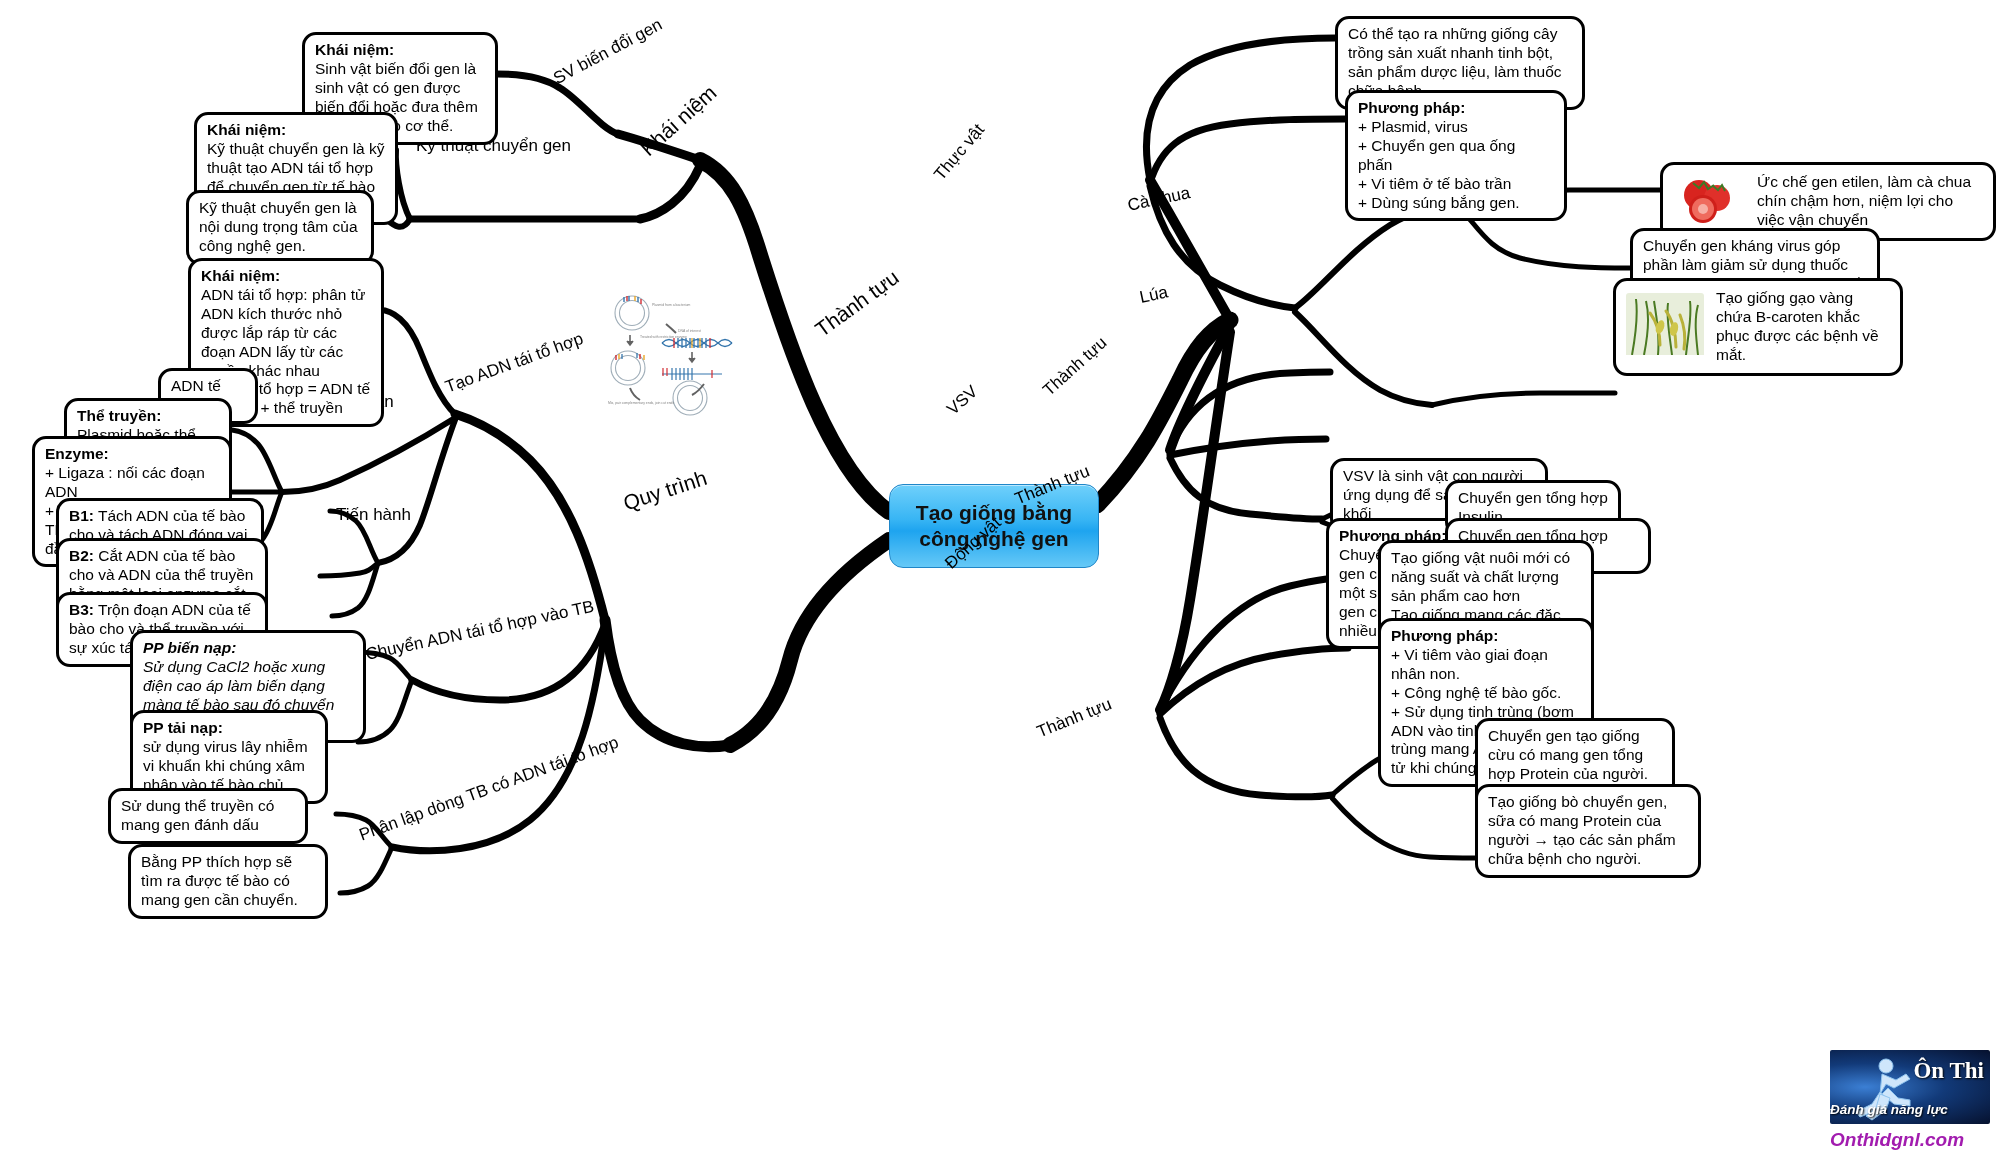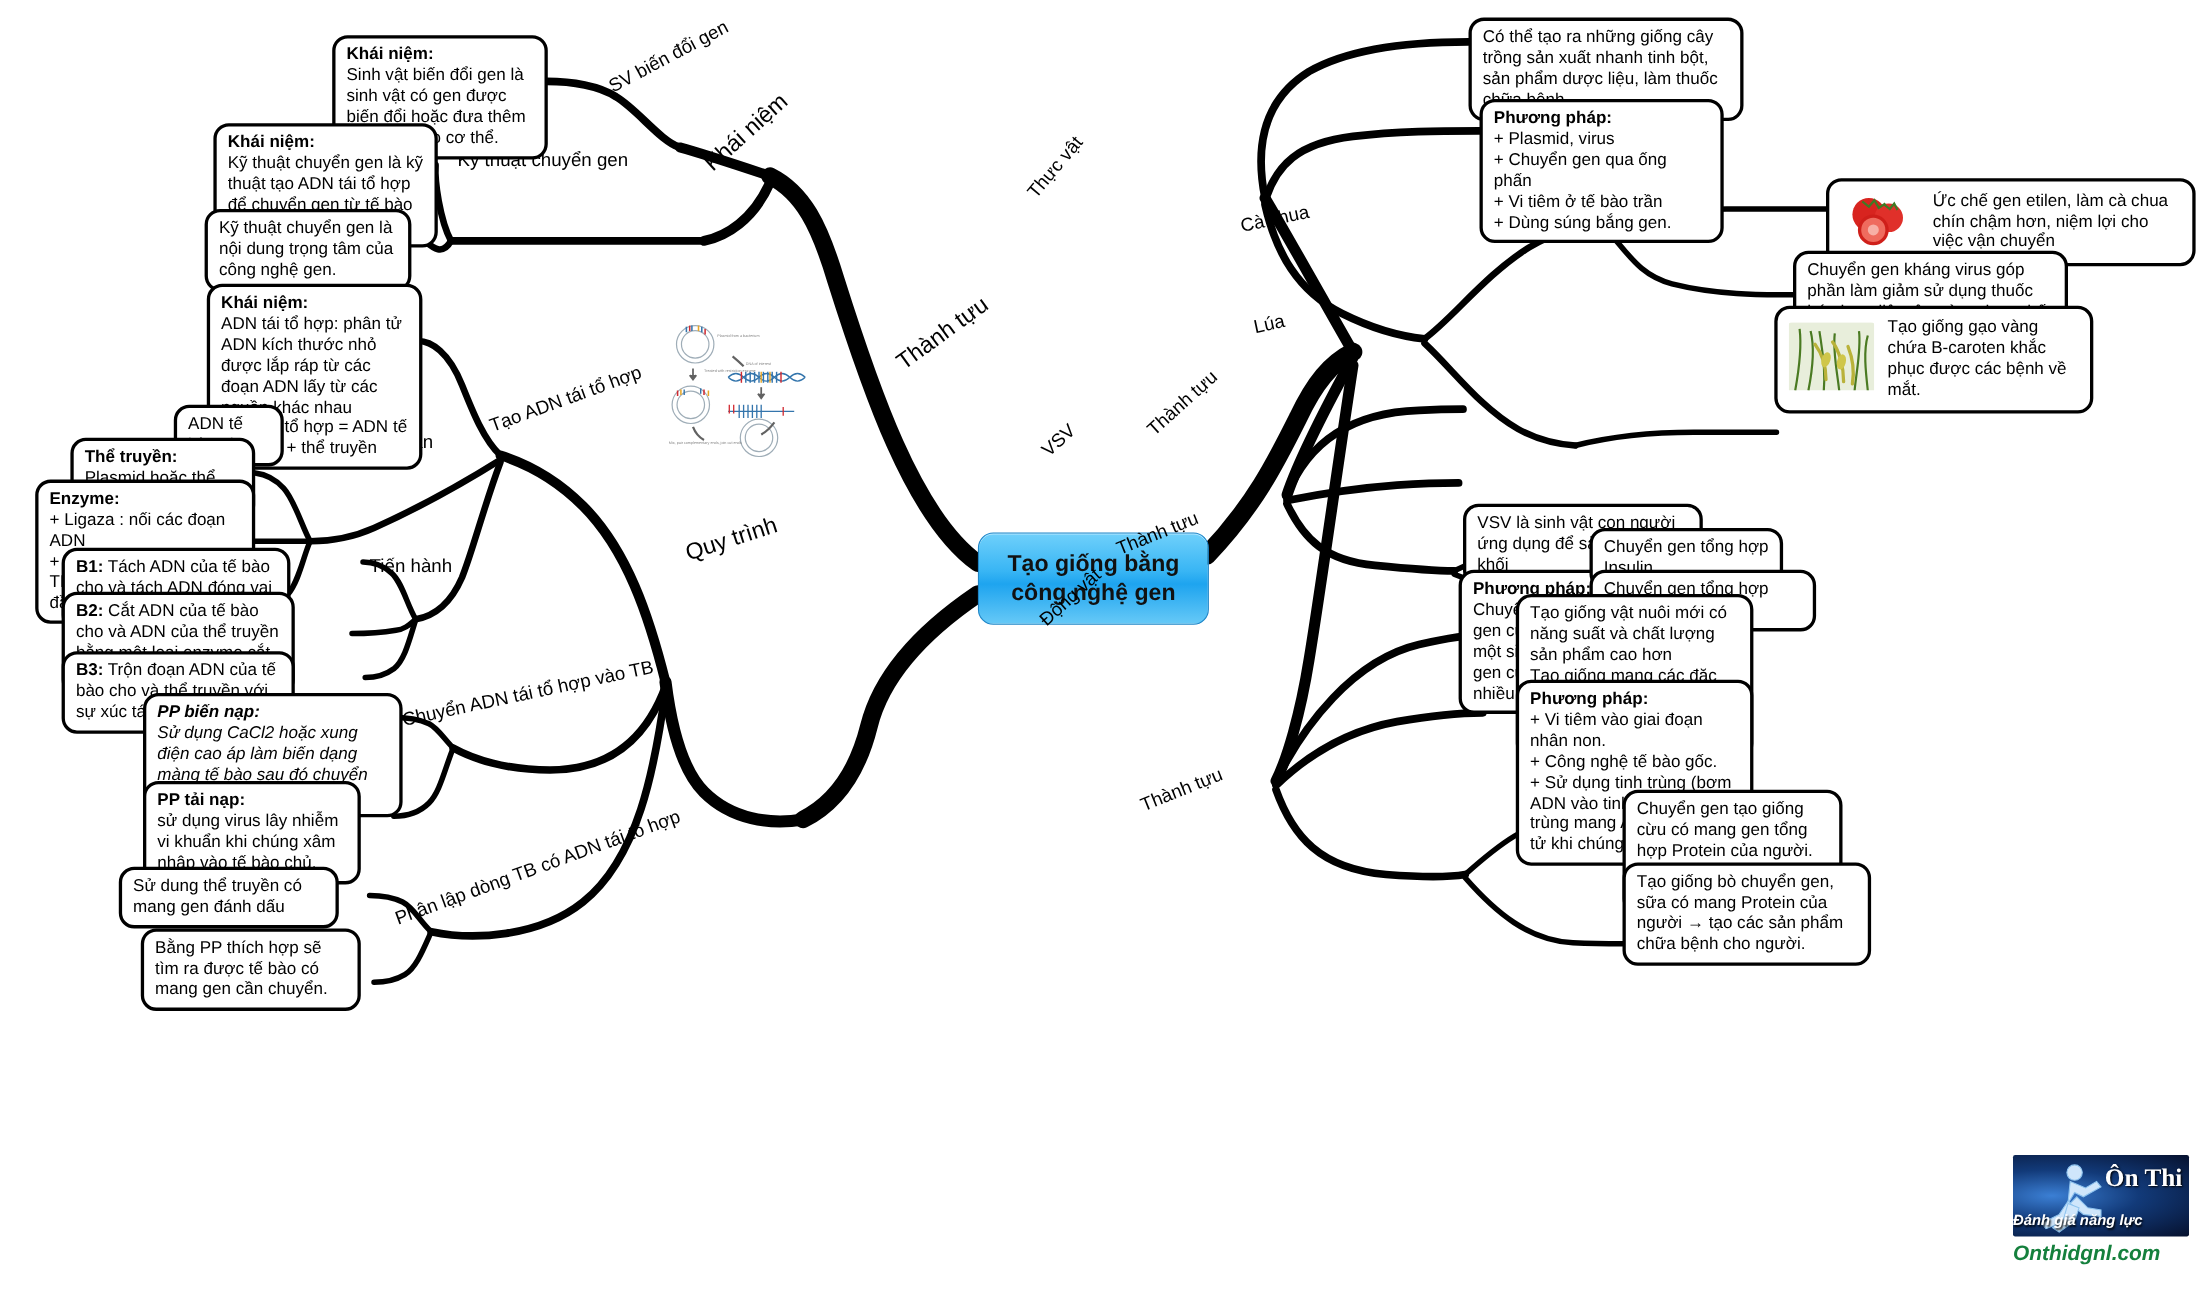--- a/index.html
+++ b/index.html
@@ -33,21 +33,21 @@
   #dna-fig{position:absolute;left:600px;top:288px;width:160px;height:130px;opacity:.95;}
 
   
   #logo{position:absolute;left:1830px;top:1050px;width:160px;height:120px;}
   #logo .banner{width:160px;height:74px;border-radius:2px;position:relative;overflow:hidden;
       background:radial-gradient(ellipse at 22% 50%, #3b7fd4 0%, #123a79 45%, #06112e 100%);}
   #logo .banner .t1{position:absolute;right:6px;top:8px;color:#fff;font-weight:bold;font-size:23px;
       text-shadow:1px 1px 2px #000;font-family:"Liberation Serif",serif;}
   #logo .banner .t2{position:absolute;left:0;right:0;bottom:7px;color:#fff;font-weight:bold;
       font-size:13.5px;font-style:italic;text-shadow:1px 1px 2px #000;}
-  #logo .dom{margin-top:5px;color:#15803d;font-weight:bold;font-style:italic;font-size:19px;}
+  #logo .dom{margin-top:5px;color:#a21caf;font-weight:bold;font-style:italic;font-size:19px;}
   #logo .runner{position:absolute;left:6px;top:4px;width:86px;height:68px;}
 </style>
 </head>
 <body>
 
 <div id="canvas">
 
   <svg id="wires" viewBox="0 0 2000 1174">
     <g fill="none" stroke="#000" stroke-linecap="round">
 

